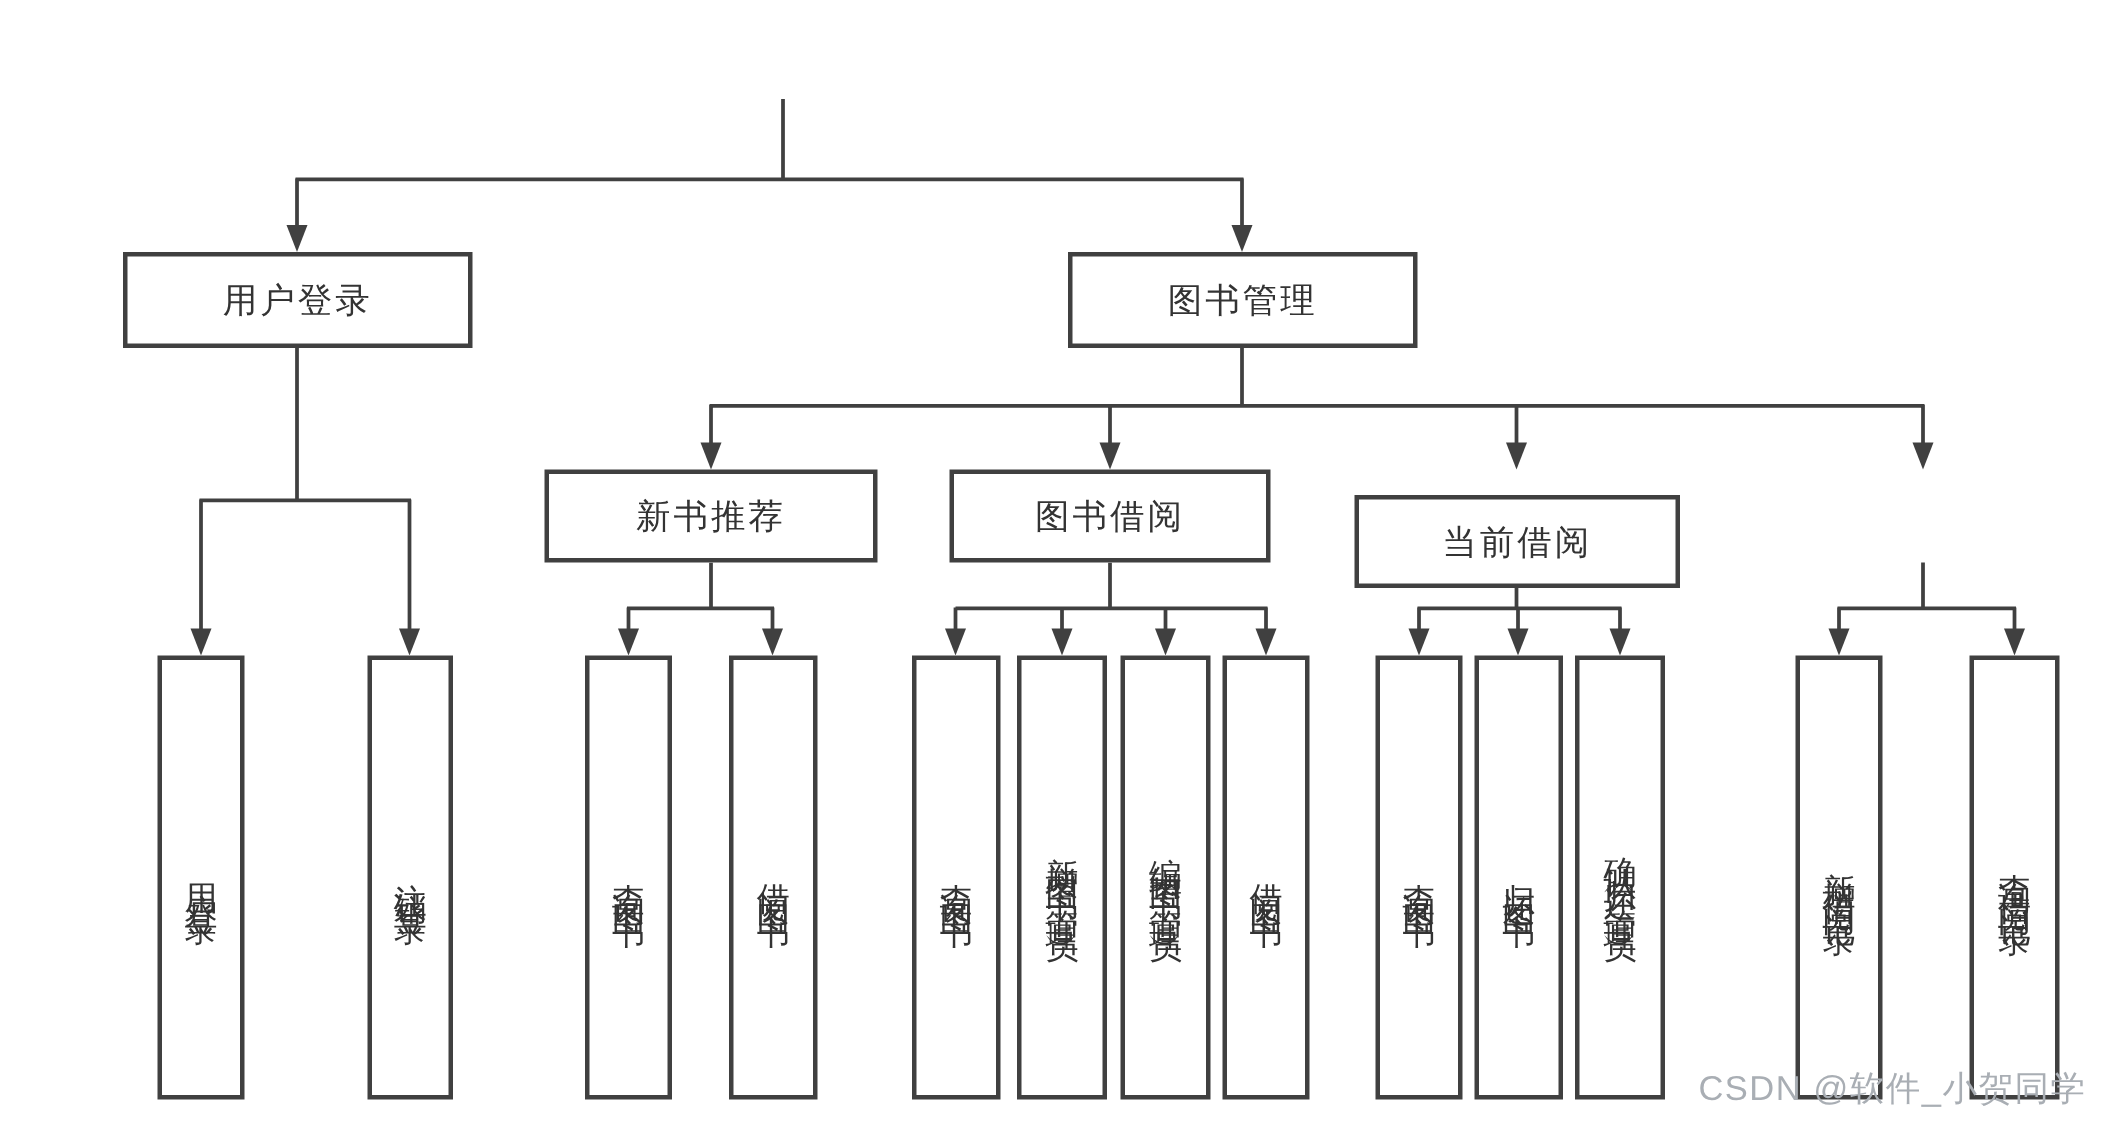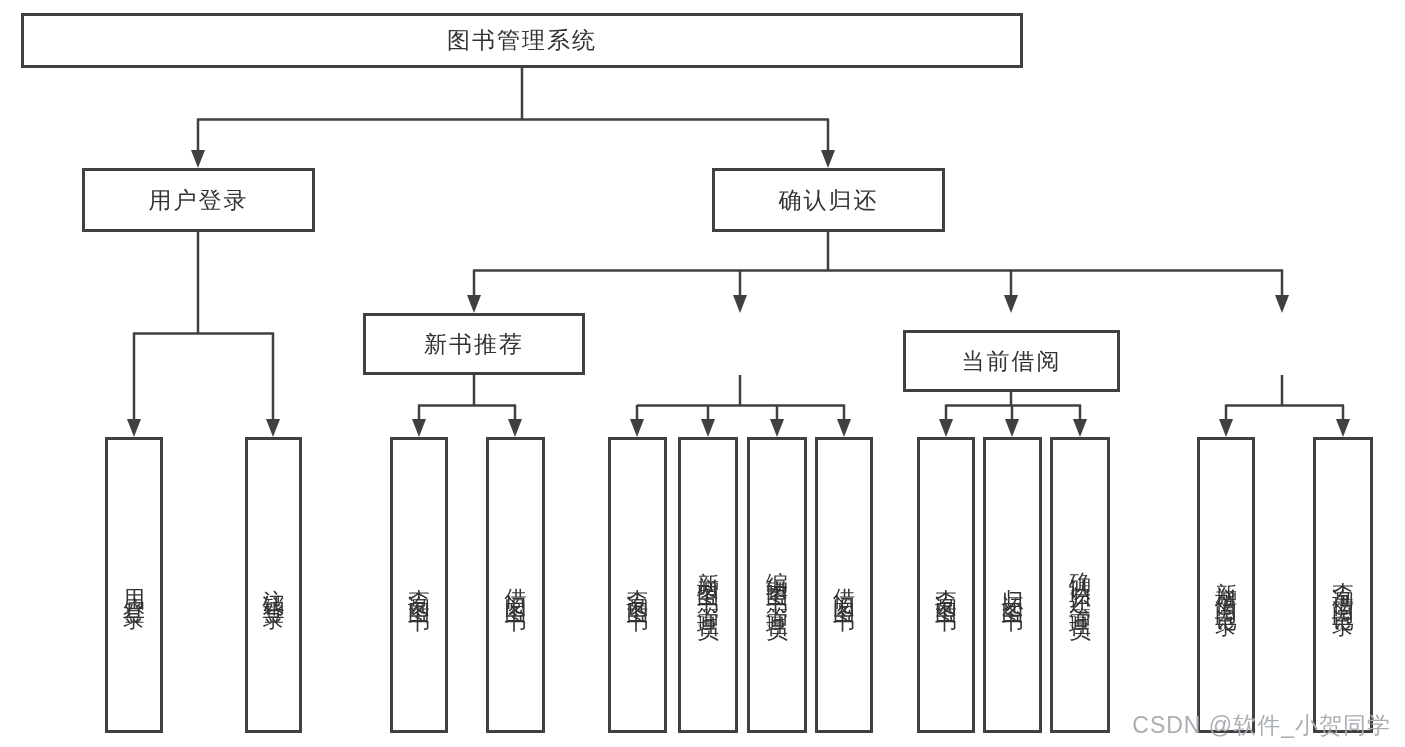--- a/index.html
+++ b/index.html
@@ -111,26 +111,26 @@
     <polygon points="701,419 715,419 708,437"></polygon>
     <polygon points="770,419 784,419 777,437"></polygon>
     <polygon points="837,419 851,419 844,437"></polygon>
     <polygon points="939,419 953,419 946,437"></polygon>
     <polygon points="1005,419 1019,419 1012,437"></polygon>
     <polygon points="1073,419 1087,419 1080,437"></polygon>
     <polygon points="1219,419 1233,419 1226,437"></polygon>
     <polygon points="1336,419 1350,419 1343,437"></polygon>
   </svg>
 
-  <div class="hbox" style="left:21px;top:13px;width:1002px;height:55px;">图书管理系统</div>
 
   <div class="hbox" style="left:82px;top:168px;width:233px;height:64px;">用户登录</div>
-  <div class="hbox" style="left:712px;top:168px;width:233px;height:64px;">确认归还</div>
+  <div class="hbox" style="left:712px;top:168px;width:233px;height:64px;">图书管理</div>
 
   <div class="hbox" style="left:363px;top:313px;width:222px;height:62px;">新书推荐</div>
+  <div class="hbox" style="left:633px;top:313px;width:214px;height:62px;">图书借阅</div>
   <div class="hbox" style="left:903px;top:330px;width:217px;height:62px;">当前借阅</div>
 
   <div class="vbox" style="left:105px;top:437px;width:58px;height:296px;">
     <span>用户登录</span>
   </div>
   <div class="vbox" style="left:245px;top:437px;width:57px;height:296px;">
     <span>注销登录</span>
   </div>
 
   <div class="vbox" style="left:390px;top:437px;width:58px;height:296px;">

